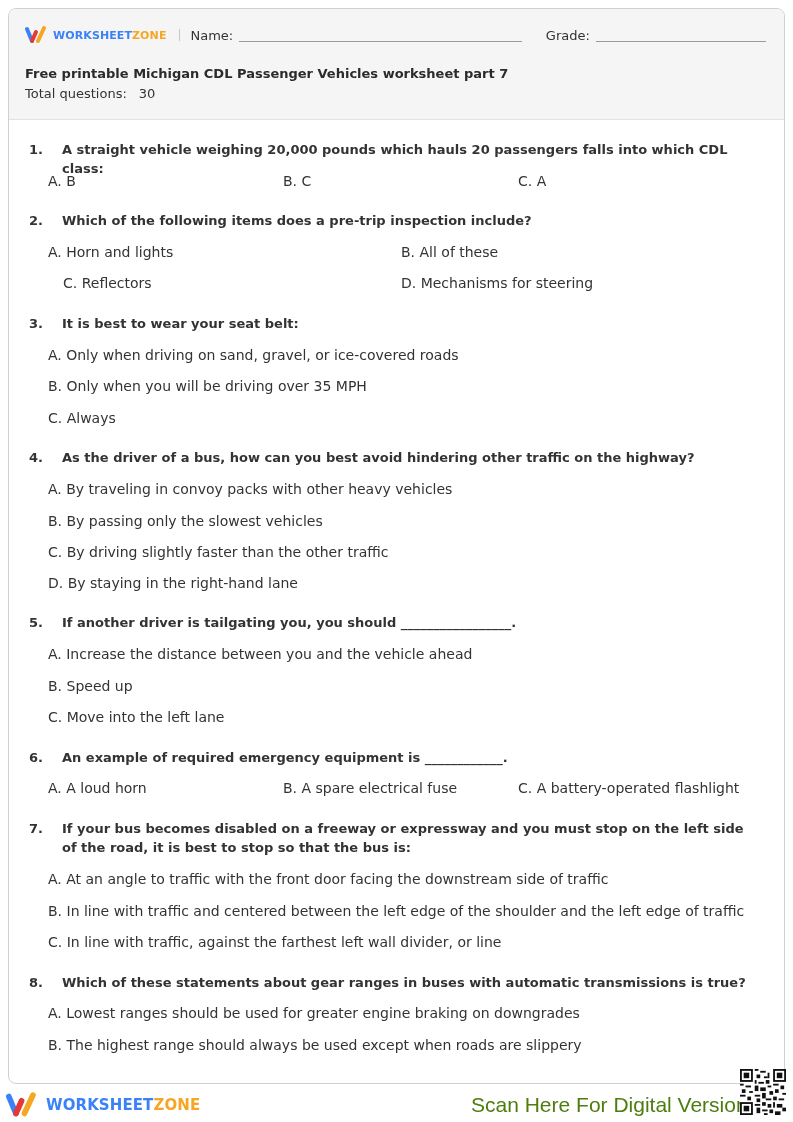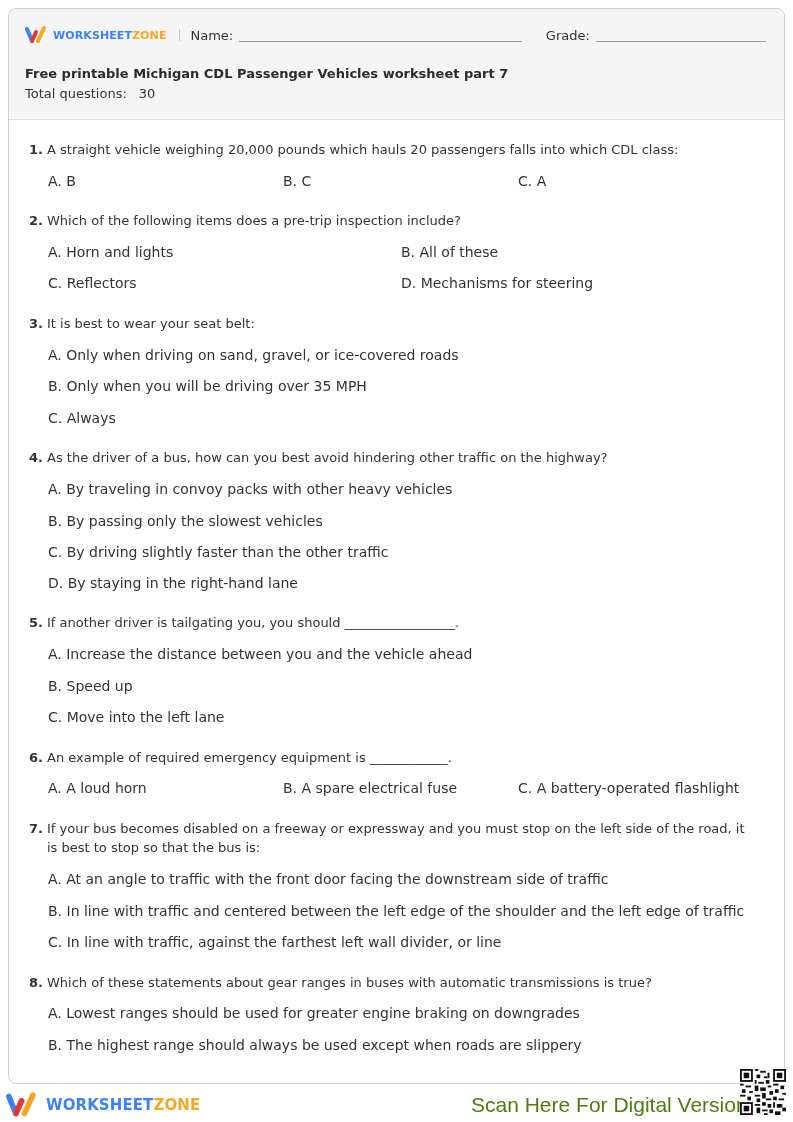--- a/index.html
+++ b/index.html
@@ -27,21 +27,21 @@
   .line.grade { width: 180px; }
   .grade-label { margin-left: 24px; }
   .title { position: absolute; top: 57px; left: 16px; font-size: 13px; font-weight: bold; color: #2b2b2b; }
   .total { position: absolute; top: 77px; left: 16px; font-size: 13px; color: #333; }
   .total .n { margin-left: 12px; }
 
   .questions { position: absolute; top: 131px; left: 0; right: 0; }
   .q { position: absolute; left: 0; right: 0; }
   .qline { position: absolute; left: 20px; right: 36px; font-size: 13px; line-height: 19px; }
   .qnum { position: absolute; left: 0; top: 0; font-weight: bold; width: 16px; }
-  .qtext { margin-left: 18px; }
+  .qtext { margin-left: 33px; font-weight: bold; }
   .opt { position: absolute; font-size: 14px; line-height: 19px; white-space: nowrap; }
 
   .footer { position: absolute; left: 0; right: 0; top: 1086px; height: 36px; }
   .footer .flogo { position: absolute; left: 6px; top: 6px; display: flex; align-items: center; }
   .footer .flogo .logo-text { font-size: 15px; margin-left: 6px; }
   .scan { position: absolute; left: 471px; top: 7px; font-family: "Liberation Sans", sans-serif; font-size: 21px; color: #4d7c0f; }
   .qr { position: absolute; left: 740px; top: -17px; width: 46px; height: 46px; }
 </style>
 </head>
 <body>
@@ -81,21 +81,21 @@
       <div class="opt" style="left:509px;top:32px">C. A</div>
     </div>
 
     <div class="q" style="top:71px">
       <div class="qline" style="top:0">
           <span class="qnum">2.</span>
           <div class="qtext">Which of the following items does a pre-trip inspection include?</div>
         </div>
       <div class="opt" style="left:39px;top:32px">A. Horn and lights</div>
       <div class="opt" style="left:392px;top:32px">B. All of these</div>
-      <div class="opt" style="left:39px;top:63px">C. Reflectors</div>
+      <div class="opt" style="left:54px;top:63px">C. Reflectors</div>
       <div class="opt" style="left:392px;top:63px">D. Mechanisms for steering</div>
     </div>
 
     <div class="q" style="top:174px">
       <div class="qline" style="top:0">
           <span class="qnum">3.</span>
           <div class="qtext">It is best to wear your seat belt:</div>
         </div>
       <div class="opt" style="left:39px;top:32px">A. Only when driving on sand, gravel, or ice-covered roads</div>
       <div class="opt" style="left:39px;top:63px">B. Only when you will be driving over 35 MPH</div>

